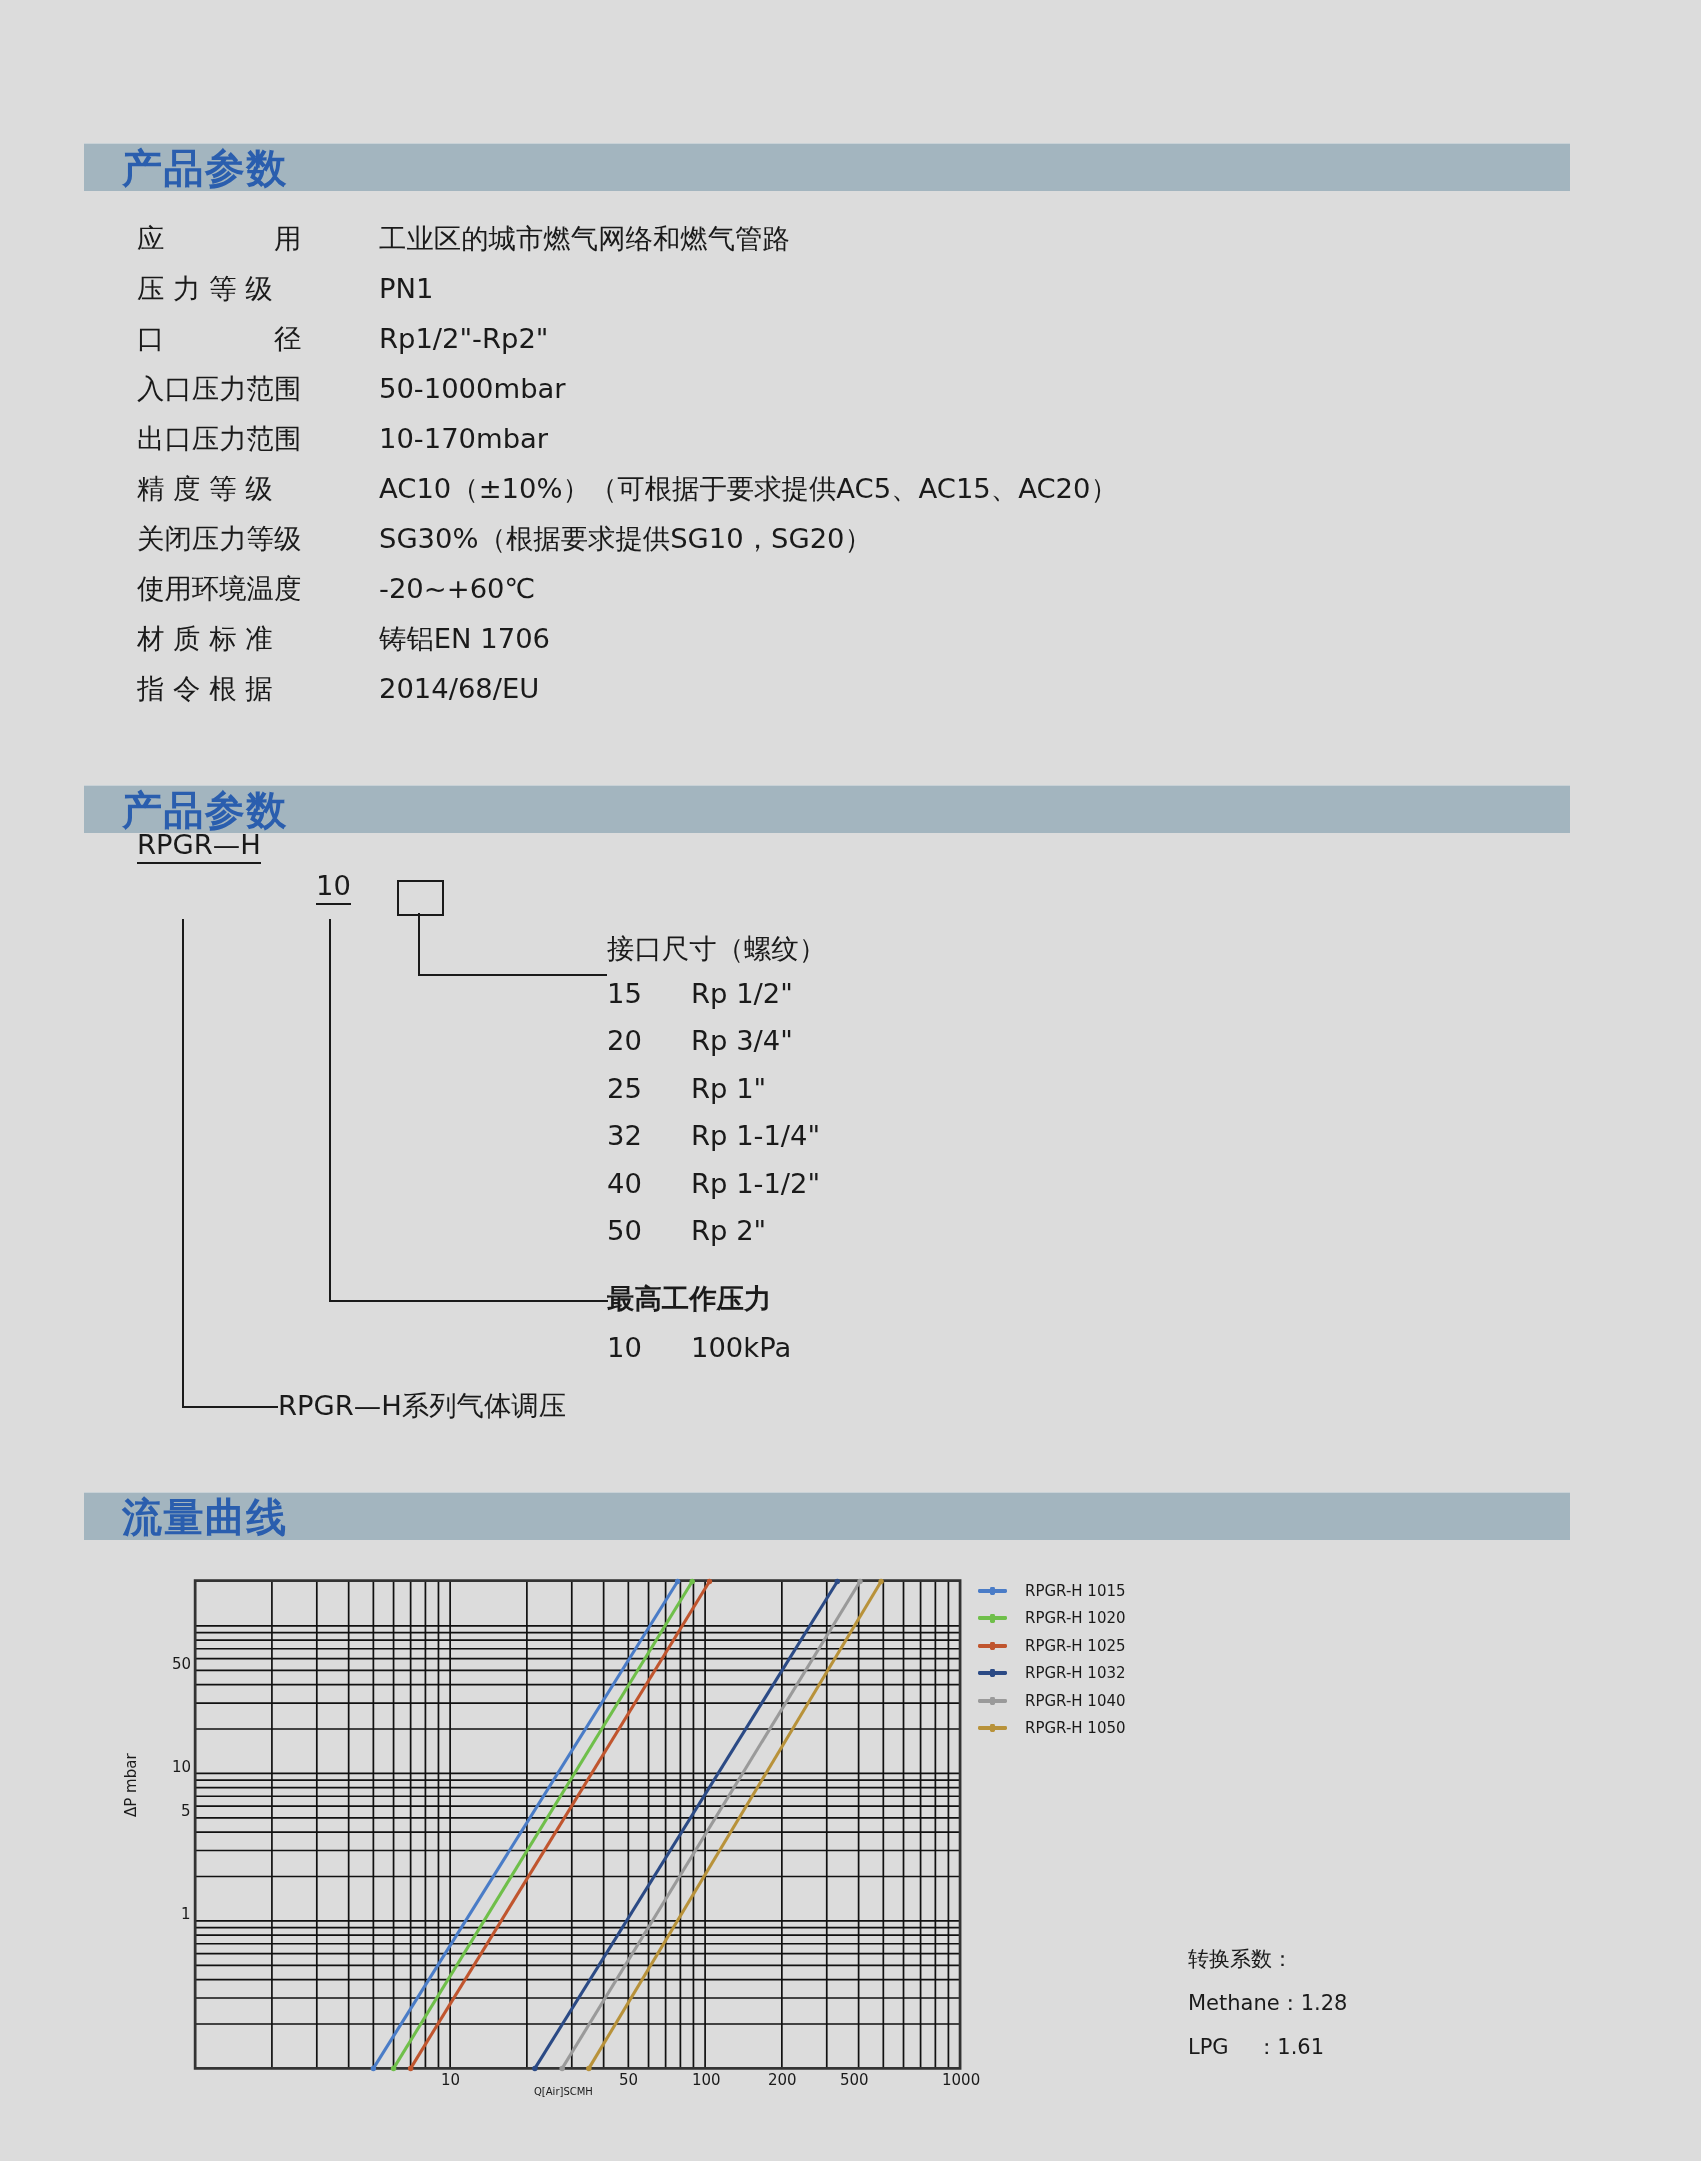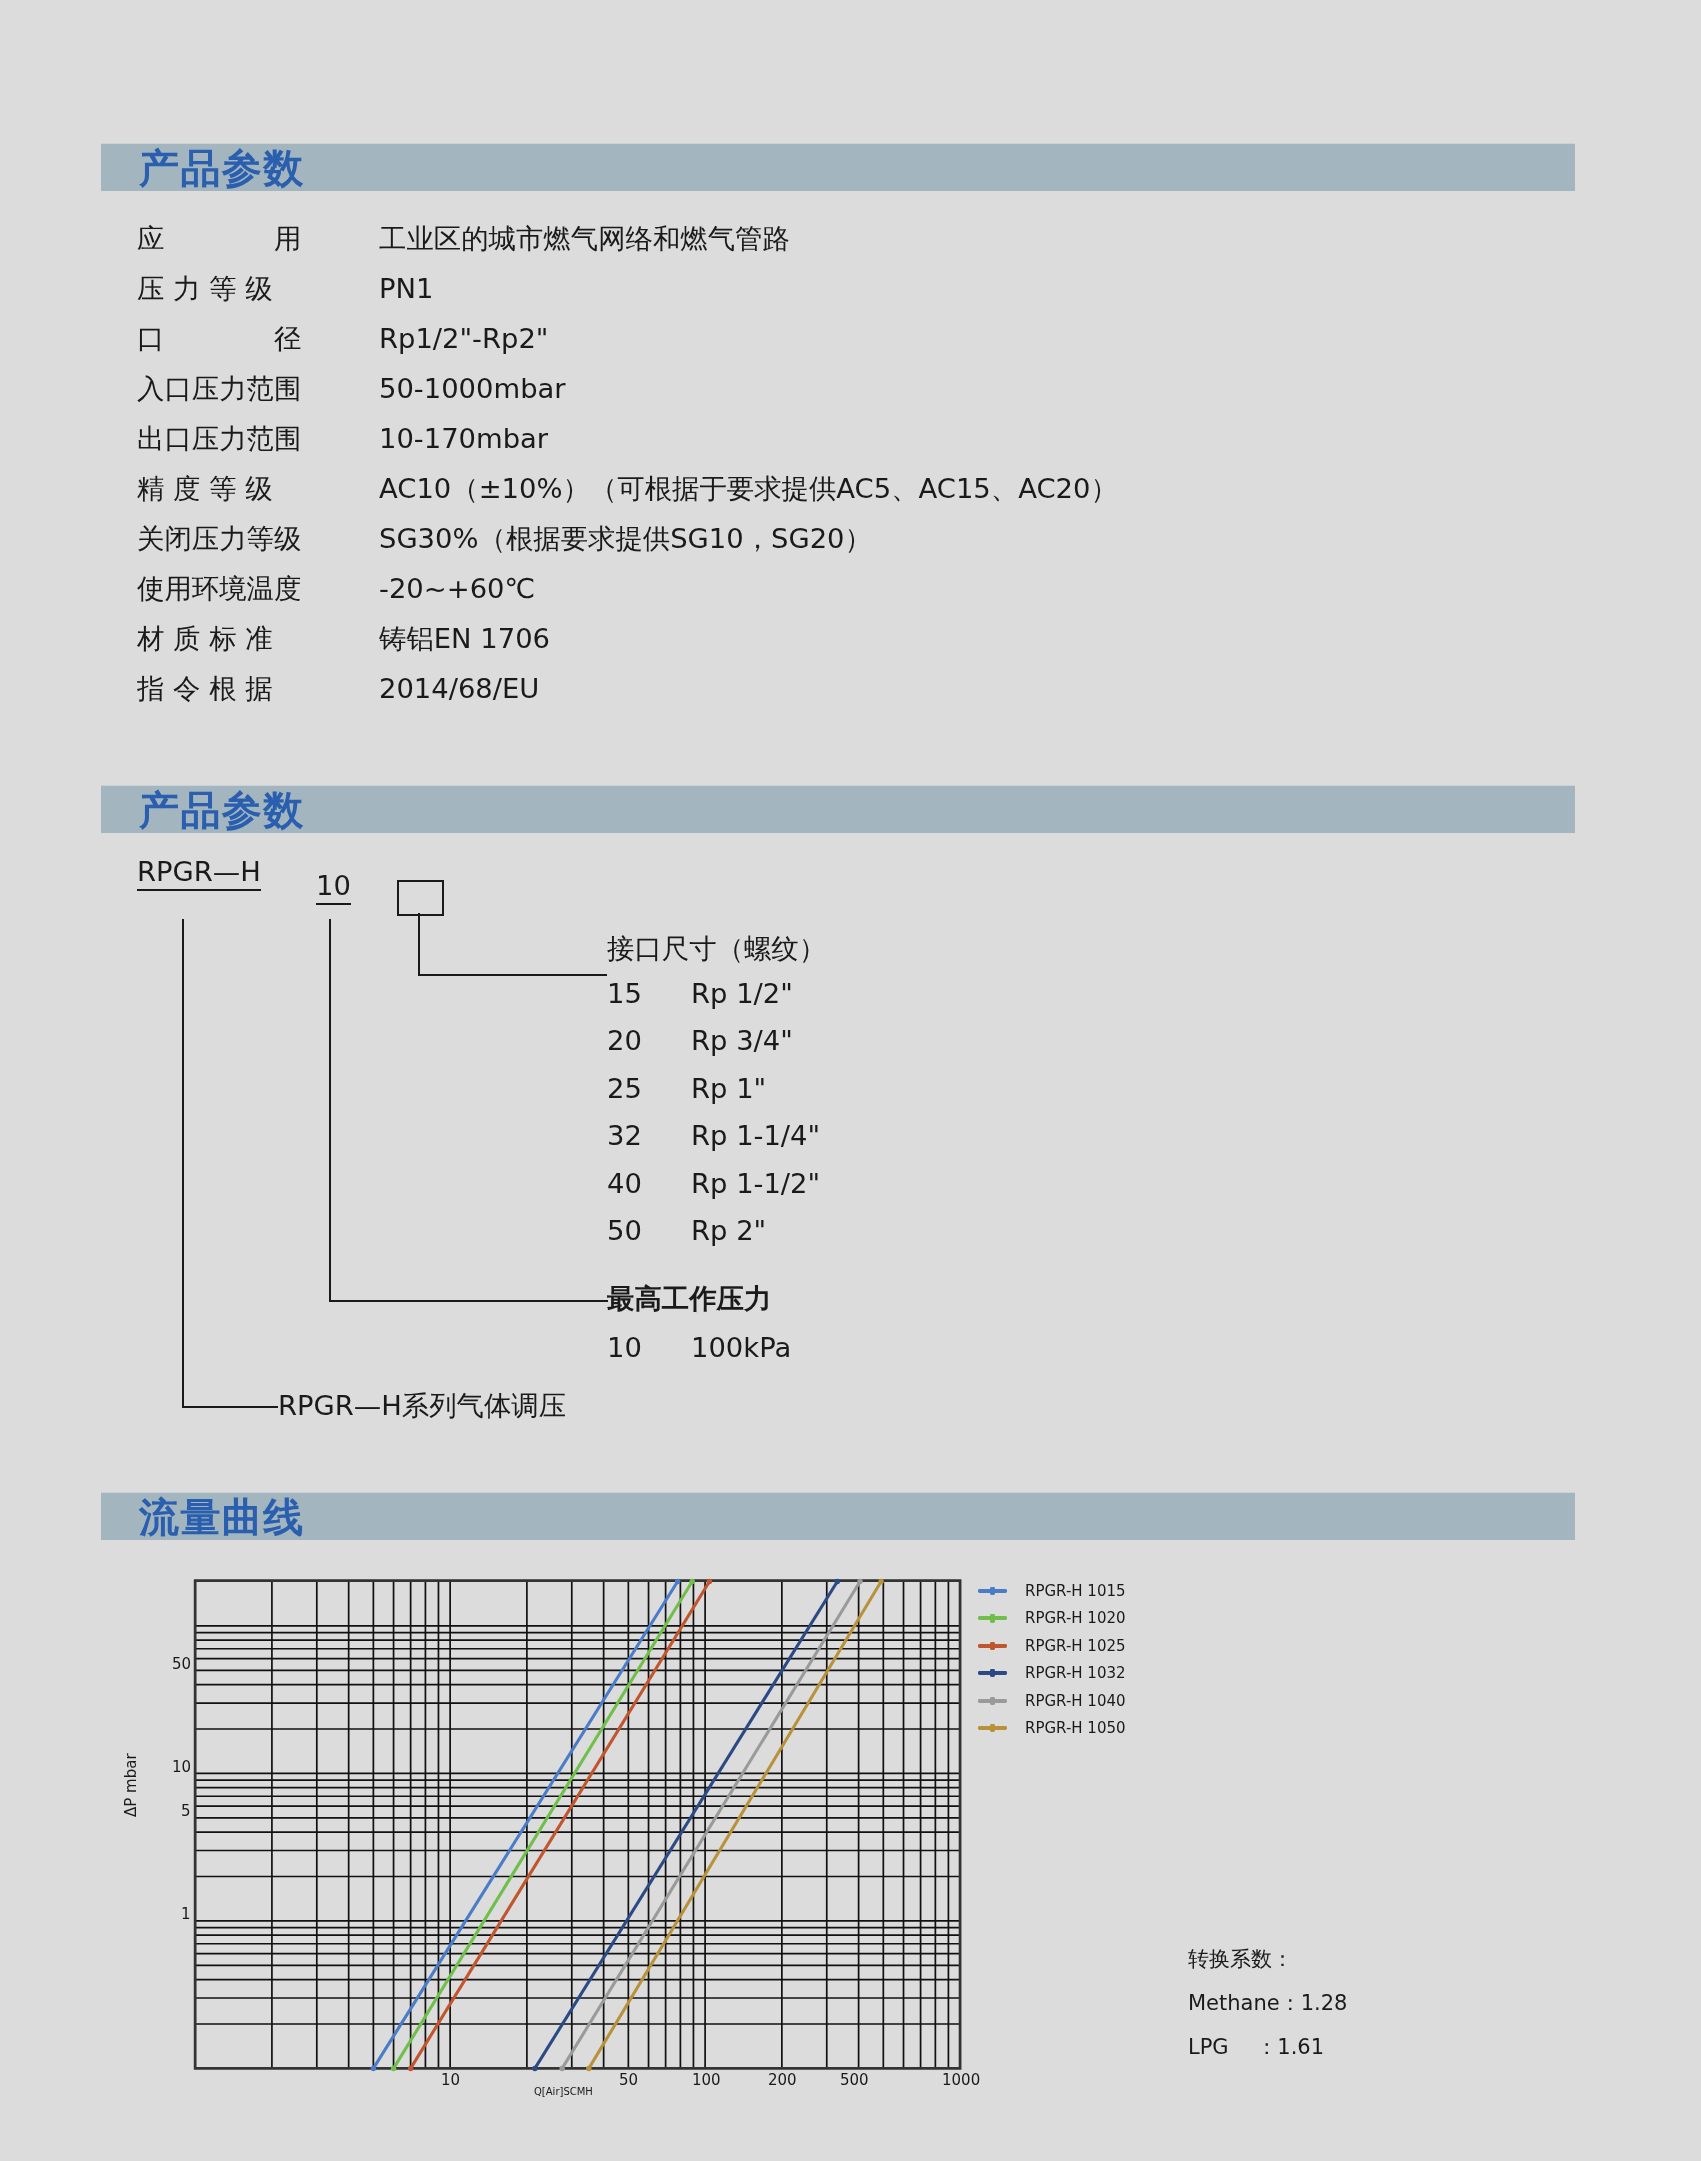--- a/index.html
+++ b/index.html
@@ -3,23 +3,24 @@
 <meta charset="utf-8">
 <style>
   html, body { margin:0; padding:0; }
   body {
     width:1702px; height:2161px; position:relative; overflow:hidden;
     background:#dcdcdc;
     font-family:"DejaVu Sans", "Liberation Sans", sans-serif;
     color:#1a1a1a;
   }
   .section-bar {
-    position:absolute; left:101px; width:1474px; height:47px;
+    position:absolute; left:84px; width:1474px; height:47px;
     background:#a3b5bf;
     border-top:1.4px solid #c9d2d7;
+    padding-left:12px;
   }
   .section-title {
     position:absolute; left:38px; top:0; height:47px; line-height:49px;
     font-size:40px; font-weight:bold; color:#2a5eae; letter-spacing:1.4px;
   }
   .spec-row { position:absolute; left:137px; height:41px; font-size:27.4px; line-height:41px; }
   .spec-label { position:absolute; left:0; width:185px; text-align:justify; text-align-last:justify; white-space:nowrap; }
   .spec-label.plain { text-align:left; text-align-last:left; }
   .spec-value { position:absolute; left:242px; white-space:nowrap; }
 
@@ -93,21 +94,21 @@
       <span class="spec-label plain">指 令 根 据</span>
       <span class="spec-value">2014/68/EU</span>
     </div>
   </div>
 
 <div class="section-bar" style="top:785px;">
   <div class="section-title">产品参数</div>
 </div>
 
 <div>
-  <div class="code-text code-under" style="left:137px; top:855px;">RPGR—H</div>
+  <div class="code-text code-under" style="left:137px; top:828px;">RPGR—H</div>
   <div class="code-text code-under" style="left:316px; top:869px;">10</div>
   <div class="box" style="left:397px; top:880px; width:43px; height:32px;"></div>
 
   <div class="vline" style="left:418px; top:913px; height:63px;"></div>
   <div class="hline" style="left:418px; top:974px; width:189px;"></div>
 
   <div class="vline" style="left:329px; top:919px; height:382px;"></div>
   <div class="hline" style="left:329px; top:1300px; width:279px;"></div>
 
   <div class="vline" style="left:182px; top:919px; height:489px;"></div>

